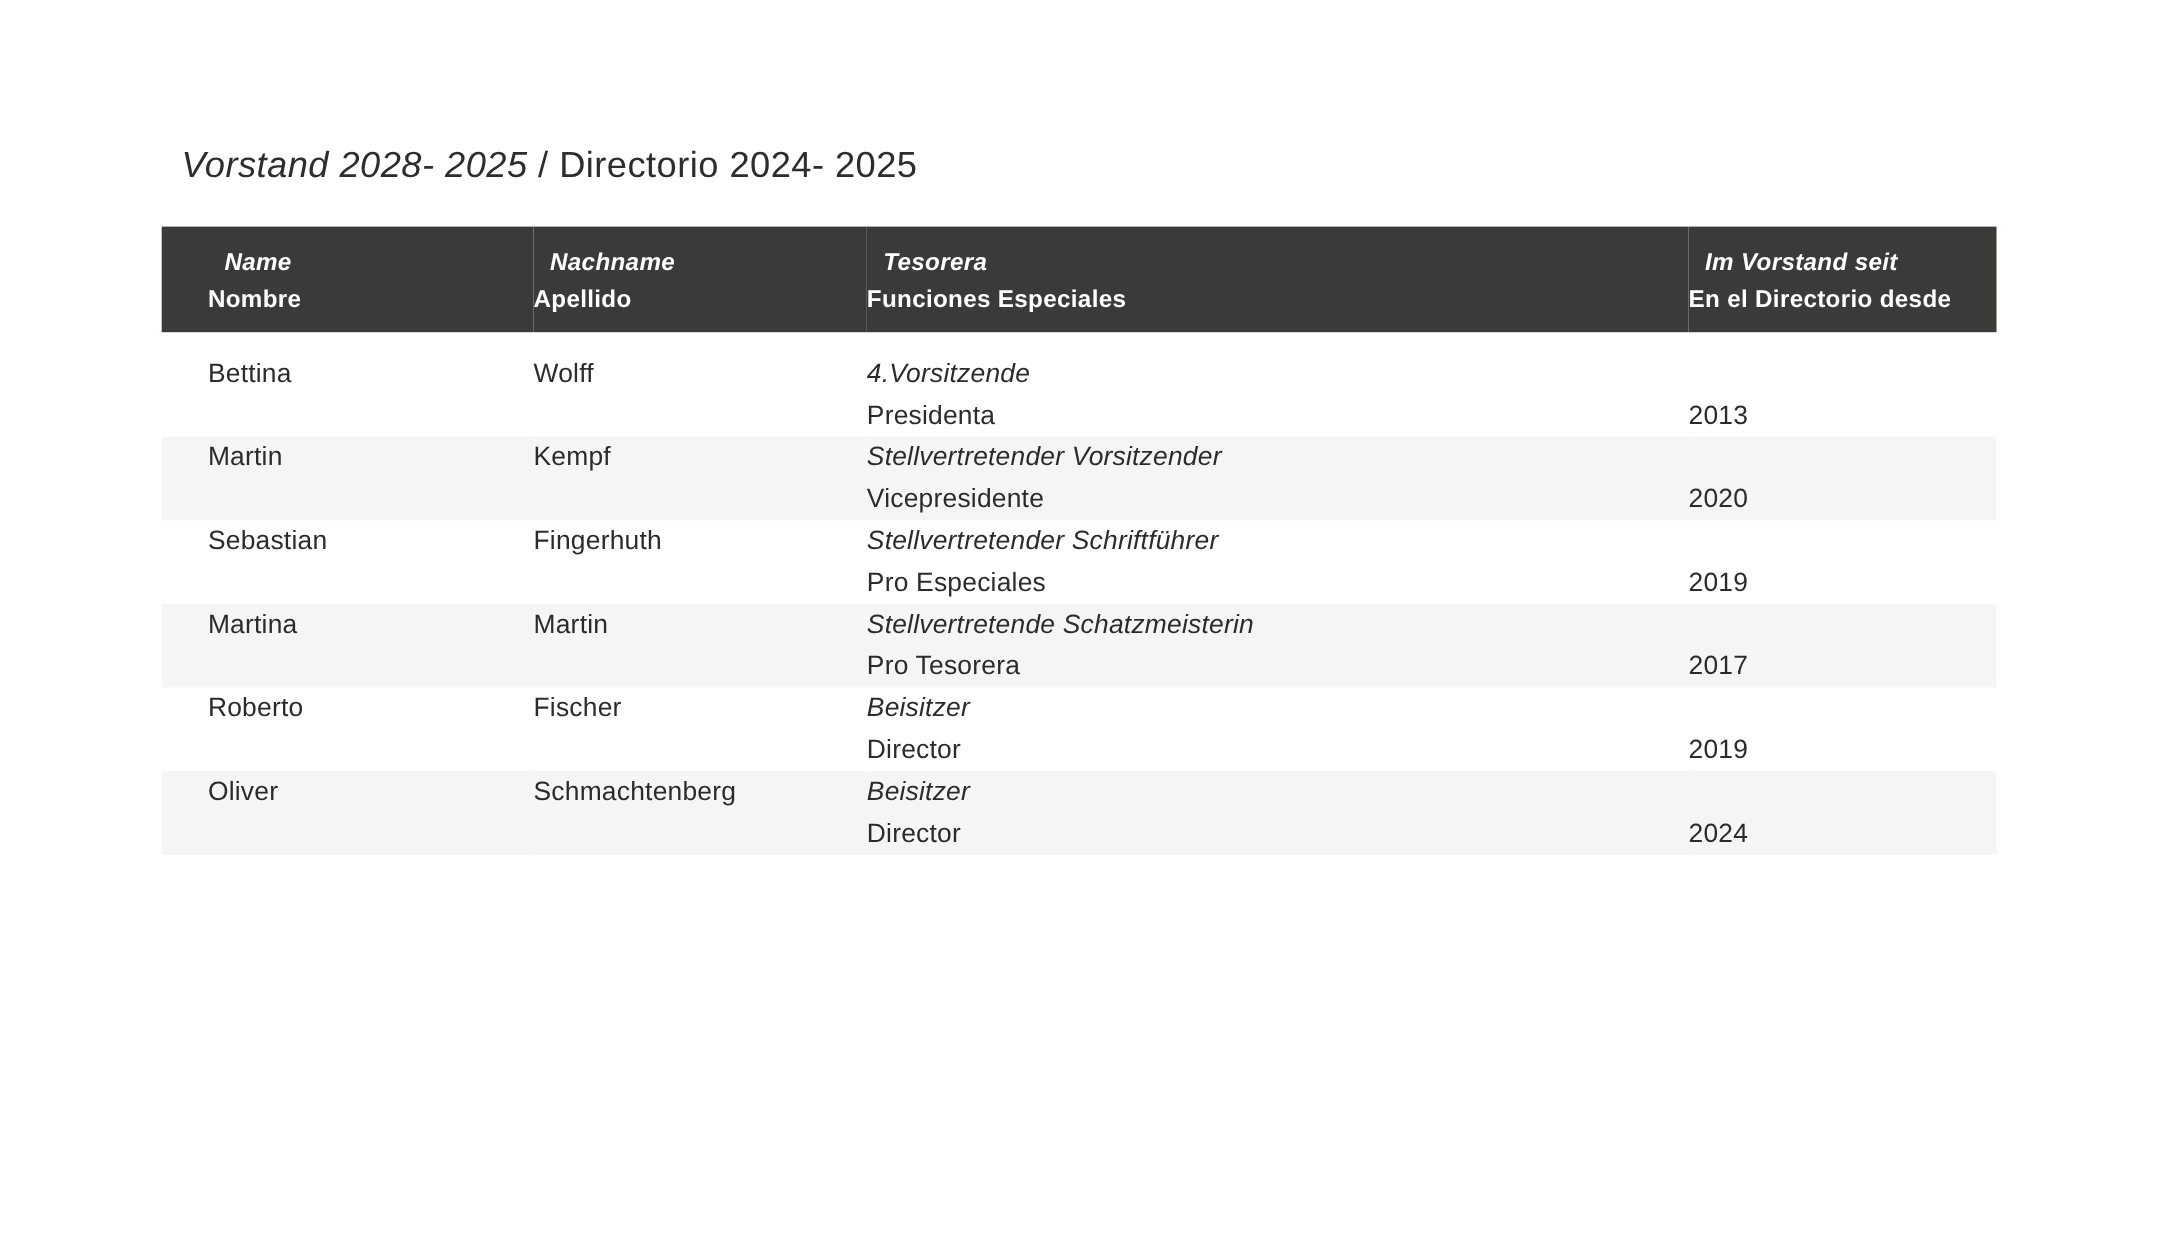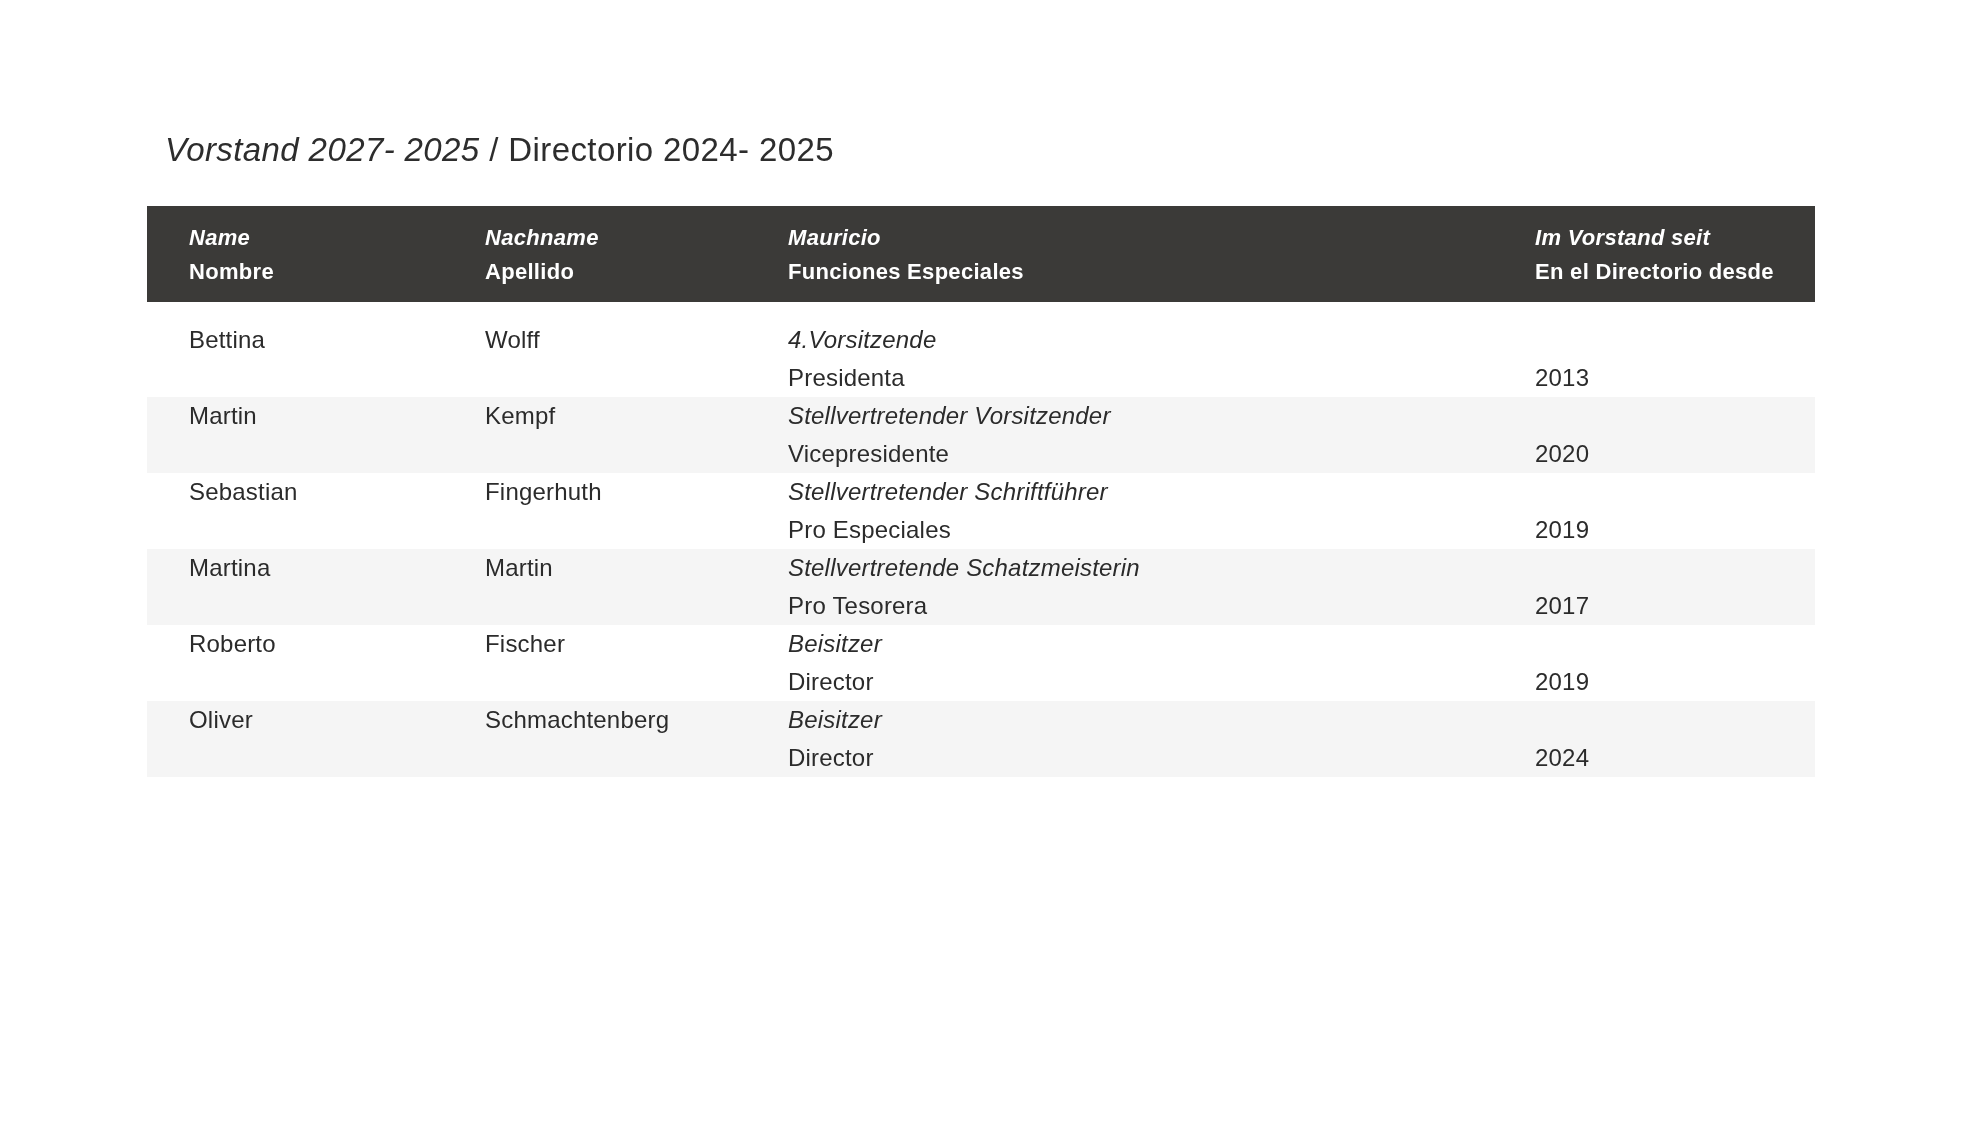--- a/index.html
+++ b/index.html
@@ -40,21 +40,21 @@
     background: #3b3a38;
     color: #ffffff;
     text-align: left;
     vertical-align: top;
     font-size: 22px;
     font-weight: 700;
     padding: 15px 0 13px 0;
     letter-spacing: 0.3px;
   }
   th .hl { line-height: 34px; white-space: nowrap; }
-  th .hl.de { font-style: italic; }
+  th .hl.de { font-style: italic; margin-left: 15px; }
 
   th:first-child, td:first-child { padding-left: 42px; }
 
   tbody td {
     vertical-align: top;
     font-size: 24px;
     letter-spacing: 0.2px;
     padding: 0;
   }
   tbody tr:nth-child(even) { background: #f5f5f5; }
@@ -66,41 +66,41 @@
     white-space: nowrap;
     overflow: visible;
   }
   .function-cell .l1 { font-style: italic; }
 </style>
 </head>
 <body>
 
 <div class="page">
 
-  <h1 class="title"><span class="t-de">Vorstand 2027- 2025</span><span class="t-sep"> / </span><span class="t-es">Directorio 2024- 2025</span></h1>
+  <h1 class="title"><span class="t-de">Vorstand 2028- 2025</span><span class="t-sep"> / </span><span class="t-es">Directorio 2024- 2025</span></h1>
 
   <table class="board">
     <colgroup>
       <col class="c1">
         <col class="c2">
         <col class="c3">
         <col class="c4">
     </colgroup>
     <thead>
       <tr>
         <th>
           <div class="hl de">Name</div>
           <div class="hl es">Nombre</div>
         </th>
         <th>
           <div class="hl de">Nachname</div>
           <div class="hl es">Apellido</div>
         </th>
         <th>
-          <div class="hl de">Mauricio</div>
+          <div class="hl de">Tesorera</div>
           <div class="hl es">Funciones Especiales</div>
         </th>
         <th>
           <div class="hl de">Im Vorstand seit</div>
           <div class="hl es">En el Directorio desde</div>
         </th>
       </tr>
     </thead>
     <tbody id="tbody">
   <tr>

